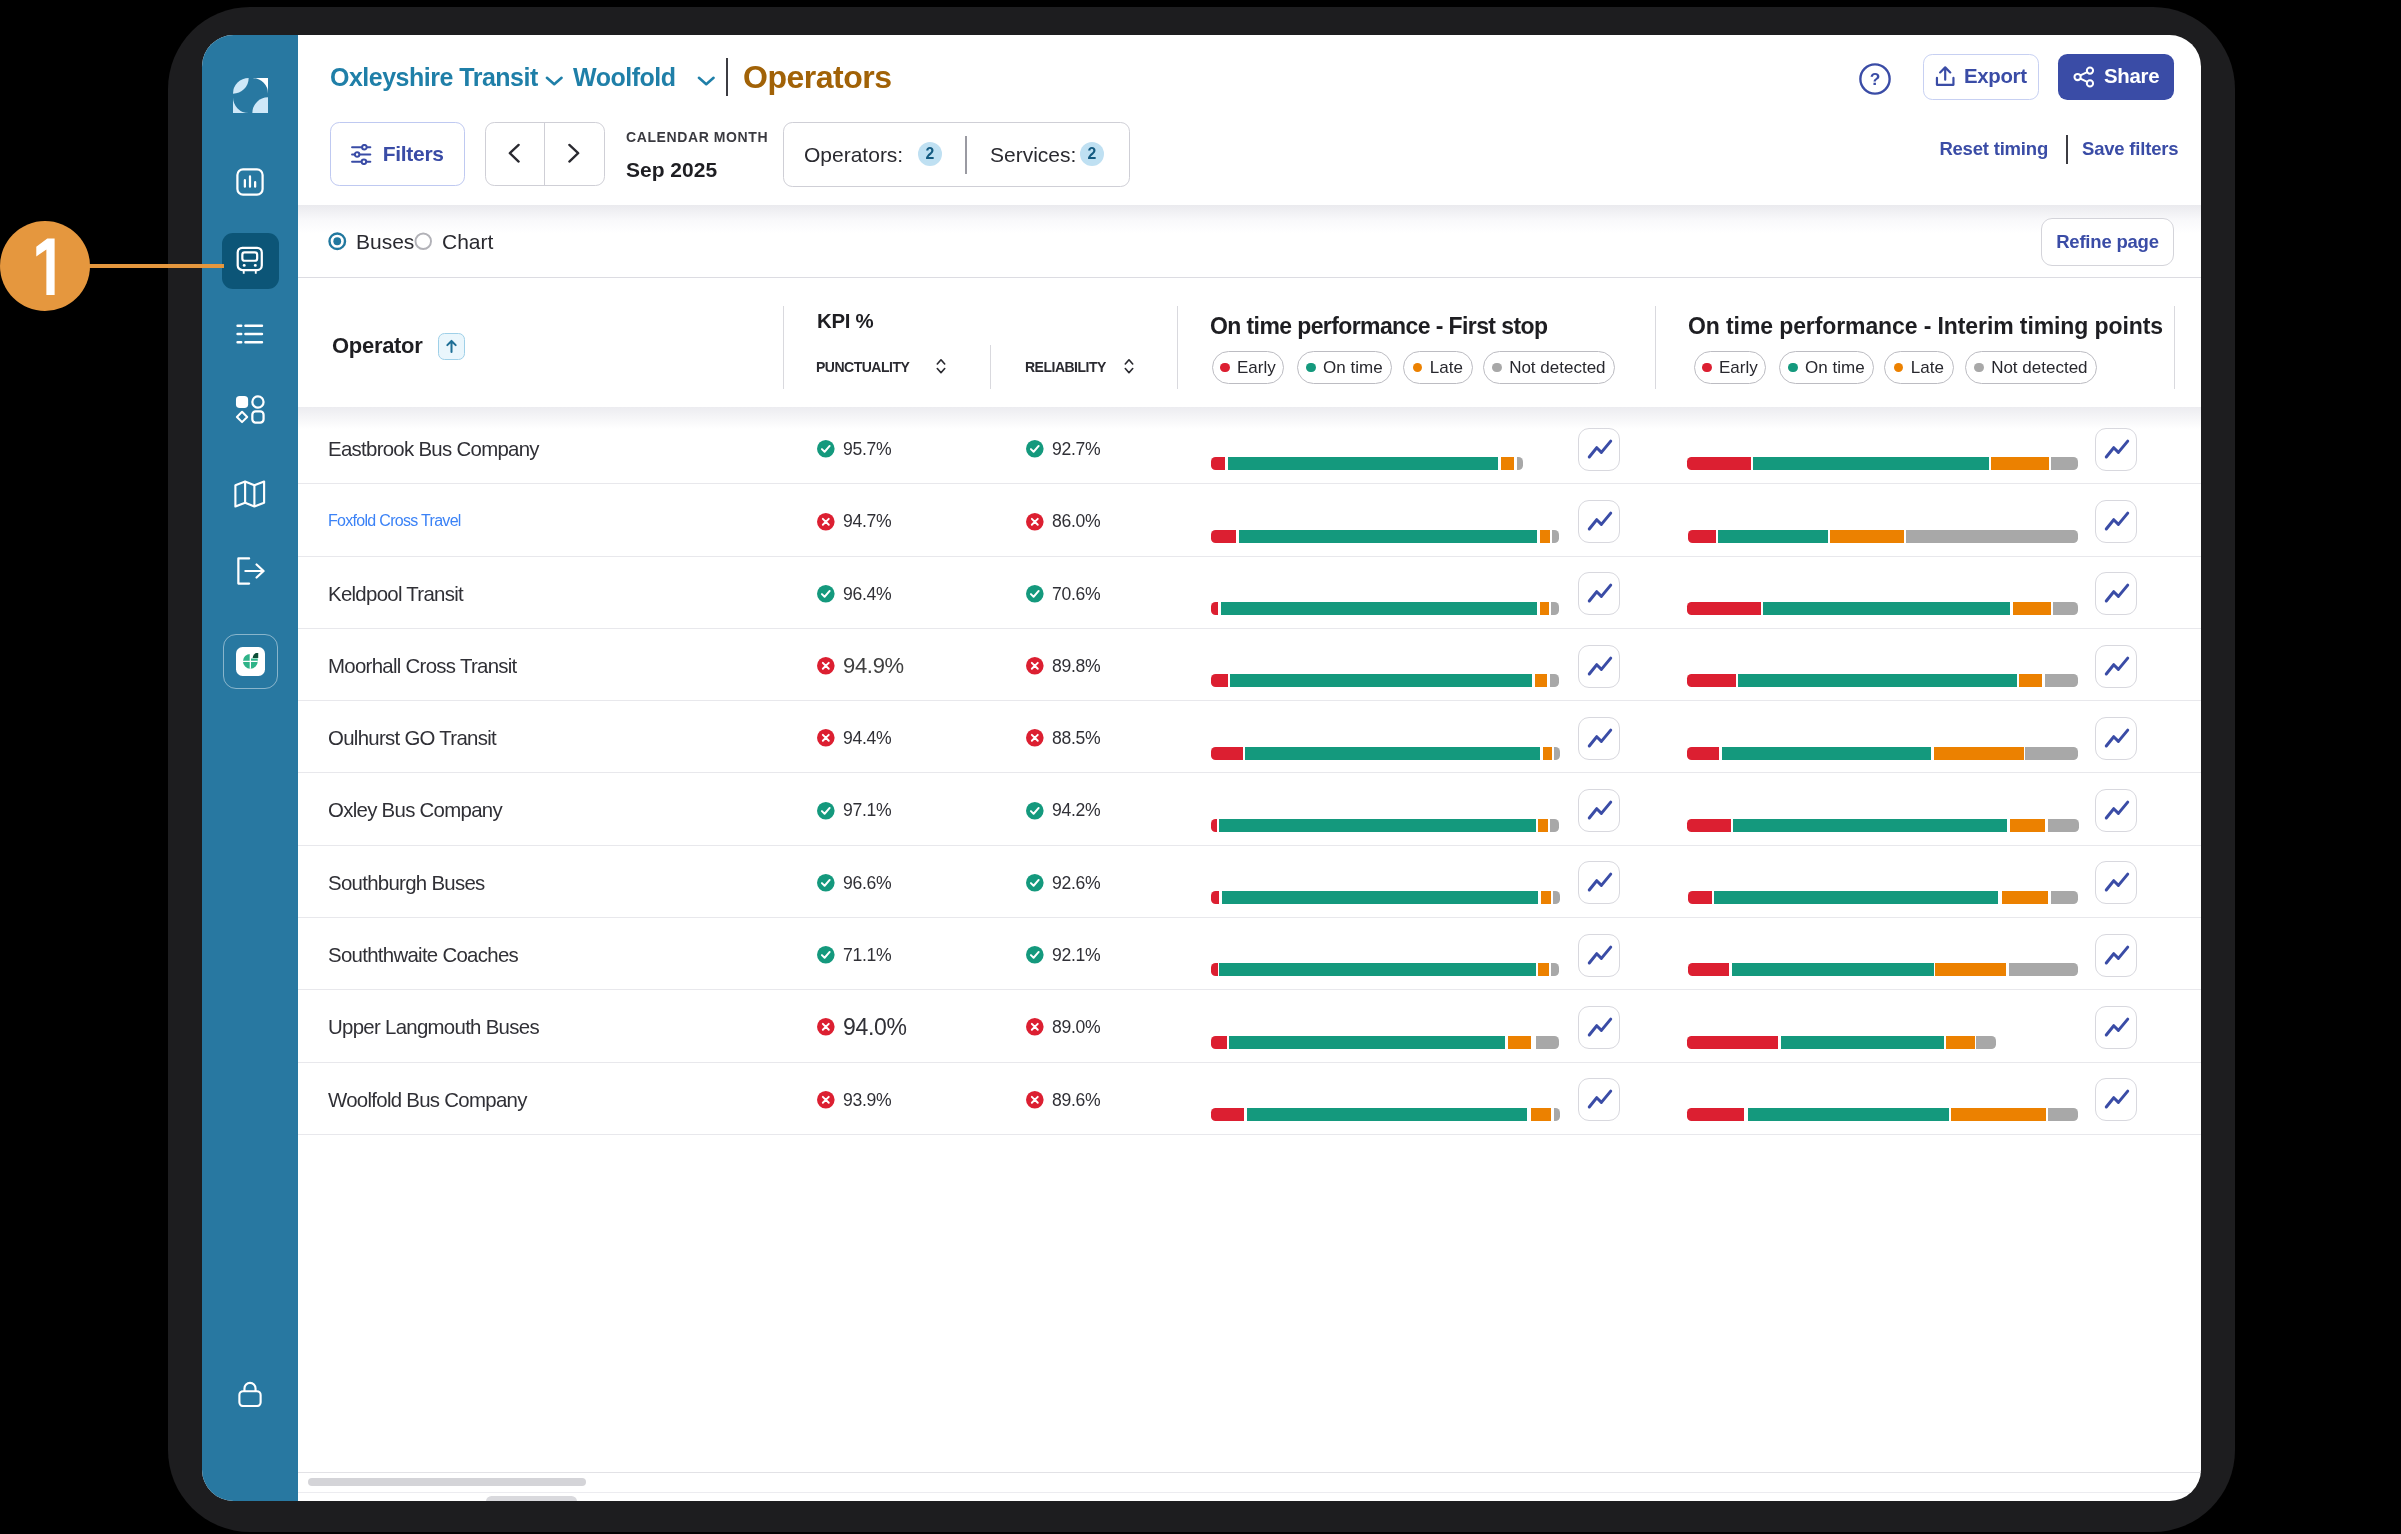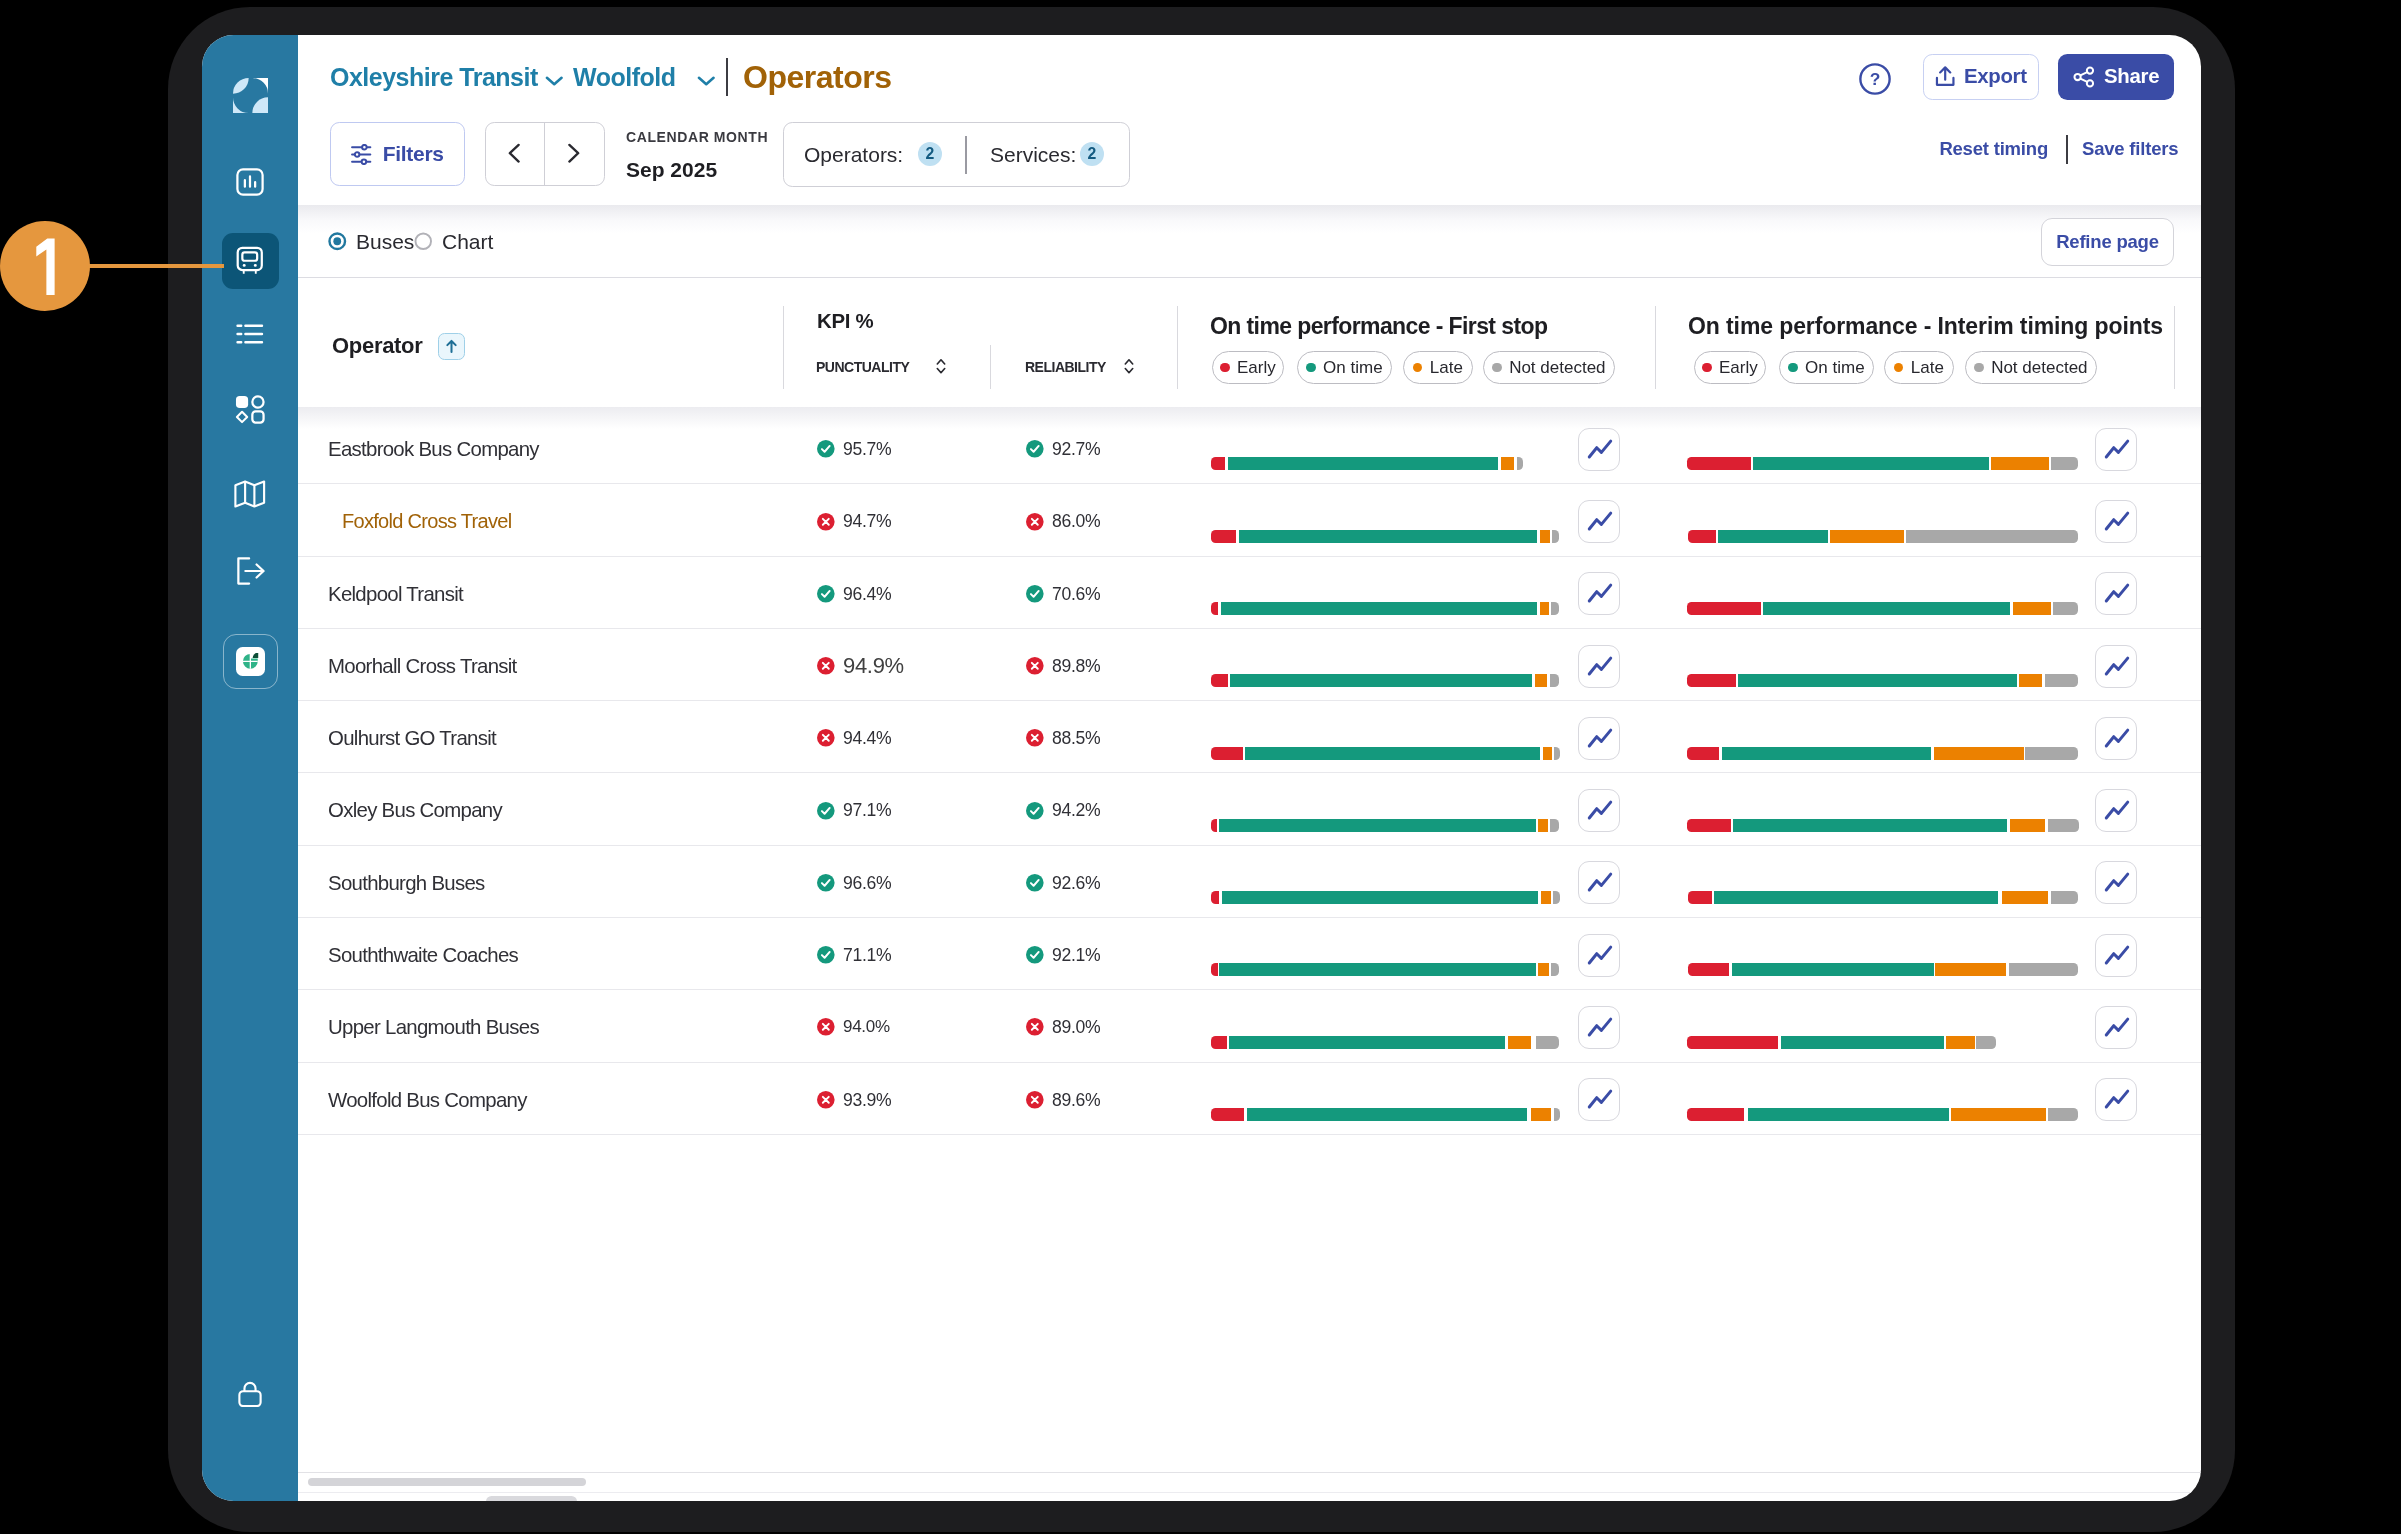--- a/index.html
+++ b/index.html
@@ -198,21 +198,21 @@
 <div class="abs" style="left:1551px;top:422px;width:236px;height:13px;background:#14997d;"></div>
 <div class="abs" style="left:1789px;top:422px;width:58px;height:13px;background:#ec8100;"></div>
 <div class="abs" style="left:1849px;top:422px;width:27px;height:13px;background:#a8a8a8;border-radius:0 4.6px 4.6px 0;"></div>
 <div class="abs" style="left:1376px;top:393px;width:42px;height:43px;border:1.4px solid #d8d8de;border-radius:11px;background:#fff;"><svg width="42" height="43" viewBox="0 0 45 46" style="">
           <polyline points="11,30 19,20 24,25 34,13" stroke="#3a4ca6" stroke-width="3.2" fill="none" stroke-linecap="round" stroke-linejoin="round"></polyline>
         </svg></div>
 <div class="abs" style="left:1893px;top:393px;width:42px;height:43px;border:1.4px solid #d8d8de;border-radius:11px;background:#fff;"><svg width="42" height="43" viewBox="0 0 45 46" style="">
           <polyline points="11,30 19,20 24,25 34,13" stroke="#3a4ca6" stroke-width="3.2" fill="none" stroke-linecap="round" stroke-linejoin="round"></polyline>
         </svg></div>
 <div style="position:absolute;left:96px;top:448px;width:1903px;height:1.4px;background:#e8e8ec;"></div>
-<div style="position:absolute;left:140px;top:486px;transform:translateY(-50%);font-size:20px;font-weight:400;color:#a16207;letter-spacing:-0.7px;white-space:nowrap;">Foxfold Cross Travel</div>
+<div style="position:absolute;left:126px;top:486px;transform:translateY(-50%);font-size:16px;font-weight:400;color:#3b82f6;letter-spacing:-0.7px;white-space:nowrap;">Foxfold Cross Travel</div>
 <div style="position:absolute;left:615px;top:478px;width:17.6px;height:17.6px;"><svg width="17.6" height="17.6" viewBox="0 0 19 19" style="">
           <circle cx="9.5" cy="9.5" r="9.5" fill="#dc1f31"></circle>
           <path d="M6.3 6.3 l6.4 6.4 M12.7 6.3 l-6.4 6.4" stroke="#fff" stroke-width="2.1" fill="none" stroke-linecap="round"></path>
         </svg></div>
 <div style="position:absolute;left:641px;top:486px;transform:translateY(-50%);font-size:17.6px;font-weight:400;color:#303036;letter-spacing:-0.3px;white-space:nowrap;">94.7%</div>
 <div style="position:absolute;left:824px;top:478px;width:17.6px;height:17.6px;"><svg width="17.6" height="17.6" viewBox="0 0 19 19" style="">
           <circle cx="9.5" cy="9.5" r="9.5" fill="#dc1f31"></circle>
           <path d="M6.3 6.3 l6.4 6.4 M12.7 6.3 l-6.4 6.4" stroke="#fff" stroke-width="2.1" fill="none" stroke-linecap="round"></path>
         </svg></div>
 <div style="position:absolute;left:850px;top:486px;transform:translateY(-50%);font-size:17.6px;font-weight:400;color:#303036;letter-spacing:-0.3px;white-space:nowrap;">86.0%</div>
@@ -385,21 +385,21 @@
         </svg></div>
 <div class="abs" style="left:1893px;top:899px;width:42px;height:43px;border:1.4px solid #d8d8de;border-radius:11px;background:#fff;"><svg width="42" height="43" viewBox="0 0 45 46" style="">
           <polyline points="11,30 19,20 24,25 34,13" stroke="#3a4ca6" stroke-width="3.2" fill="none" stroke-linecap="round" stroke-linejoin="round"></polyline>
         </svg></div>
 <div style="position:absolute;left:96px;top:954px;width:1903px;height:1.4px;background:#e8e8ec;"></div>
 <div style="position:absolute;left:126px;top:992px;transform:translateY(-50%);font-size:20.4px;font-weight:400;color:#303036;letter-spacing:-0.7px;white-space:nowrap;">Upper Langmouth Buses</div>
 <div style="position:absolute;left:615px;top:983px;width:17.6px;height:17.6px;"><svg width="17.6" height="17.6" viewBox="0 0 19 19" style="">
           <circle cx="9.5" cy="9.5" r="9.5" fill="#dc1f31"></circle>
           <path d="M6.3 6.3 l6.4 6.4 M12.7 6.3 l-6.4 6.4" stroke="#fff" stroke-width="2.1" fill="none" stroke-linecap="round"></path>
         </svg></div>
-<div style="position:absolute;left:641px;top:992px;transform:translateY(-50%);font-size:17px;font-weight:400;color:#303036;letter-spacing:-0.3px;white-space:nowrap;">94.0%</div>
+<div style="position:absolute;left:641px;top:992px;transform:translateY(-50%);font-size:23px;font-weight:400;color:#303036;letter-spacing:-0.3px;white-space:nowrap;">94.0%</div>
 <div style="position:absolute;left:824px;top:983px;width:17.6px;height:17.6px;"><svg width="17.6" height="17.6" viewBox="0 0 19 19" style="">
           <circle cx="9.5" cy="9.5" r="9.5" fill="#dc1f31"></circle>
           <path d="M6.3 6.3 l6.4 6.4 M12.7 6.3 l-6.4 6.4" stroke="#fff" stroke-width="2.1" fill="none" stroke-linecap="round"></path>
         </svg></div>
 <div style="position:absolute;left:850px;top:992px;transform:translateY(-50%);font-size:17.6px;font-weight:400;color:#303036;letter-spacing:-0.3px;white-space:nowrap;">89.0%</div>
 <div class="abs" style="left:1009px;top:1001px;width:15.8px;height:13px;background:#dc1f31;border-radius:4.6px 0 0 4.6px;"></div>
 <div class="abs" style="left:1027px;top:1001px;width:276px;height:13px;background:#14997d;"></div>
 <div class="abs" style="left:1306px;top:1001px;width:23px;height:13px;background:#ec8100;"></div>
 <div class="abs" style="left:1334px;top:1001px;width:23px;height:13px;background:#a8a8a8;border-radius:0 4.6px 4.6px 0;"></div>
 <div class="abs" style="left:1485px;top:1001px;width:91px;height:13px;background:#dc1f31;border-radius:4.6px 0 0 4.6px;"></div>

